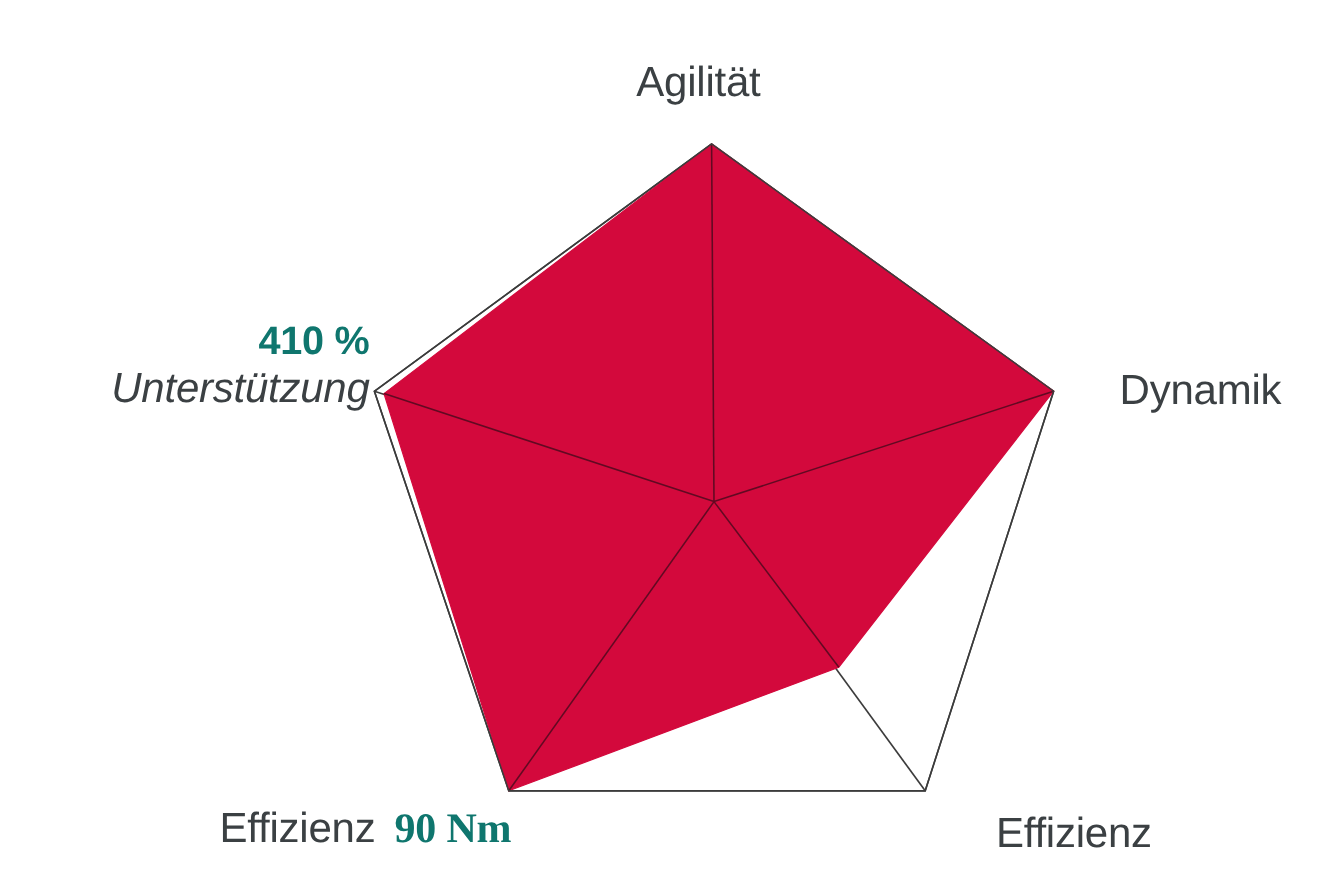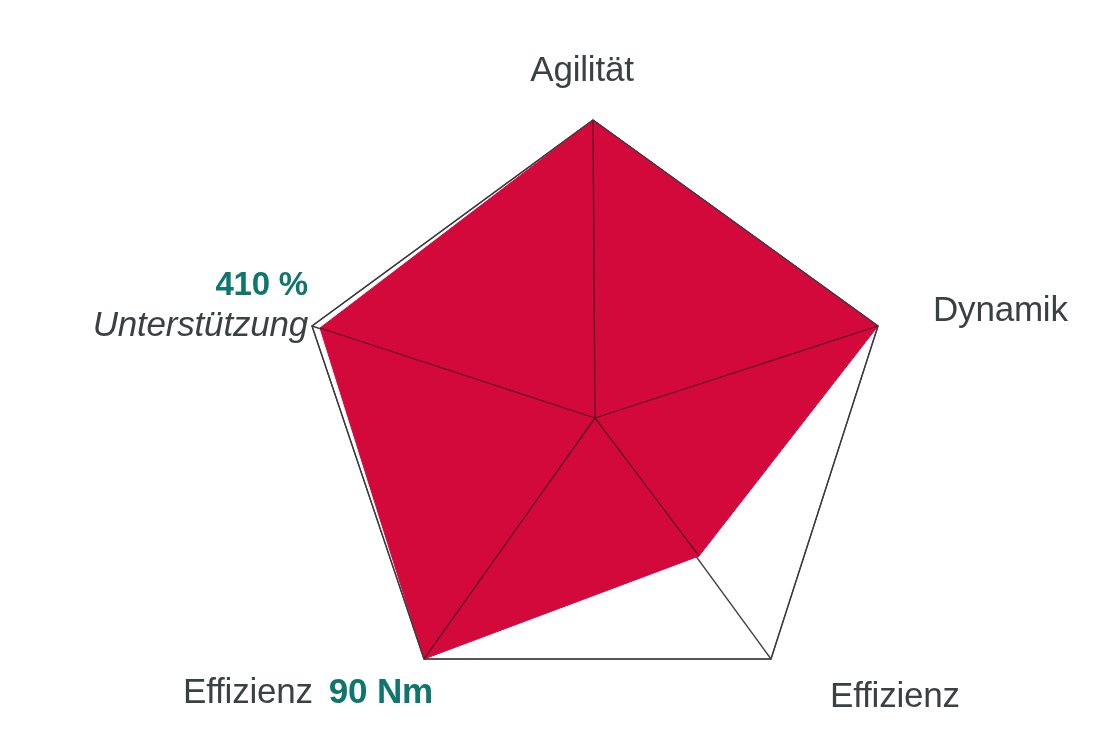--- a/index.html
+++ b/index.html
@@ -48,37 +48,38 @@
   
   #label-agilitaet {
     left: 0;
     top: 50px;
     width: 1114px;
     text-align: center;
   }
   
   #label-dynamik {
     left: 908px;
-    top: 290px;
+    top: 307px;
     text-align: right;
   }
   
   #label-effizienz {
     left: 805px;
     top: 676px;
     text-align: center;
   }
   
   #label-drehmoment {
     left: 158px;
     top: 672px;
     text-align: left;
   }
   #label-drehmoment .value-text {
     margin-left: 16px;
+    font-family: Liberation Serif, serif;
   }
   
   #label-unterstuetzung {
     left: 0px;
     top: 265px;
     width: 283px;
     text-align: right;
   }
   #label-unterstuetzung .value-line {
     display: block;

